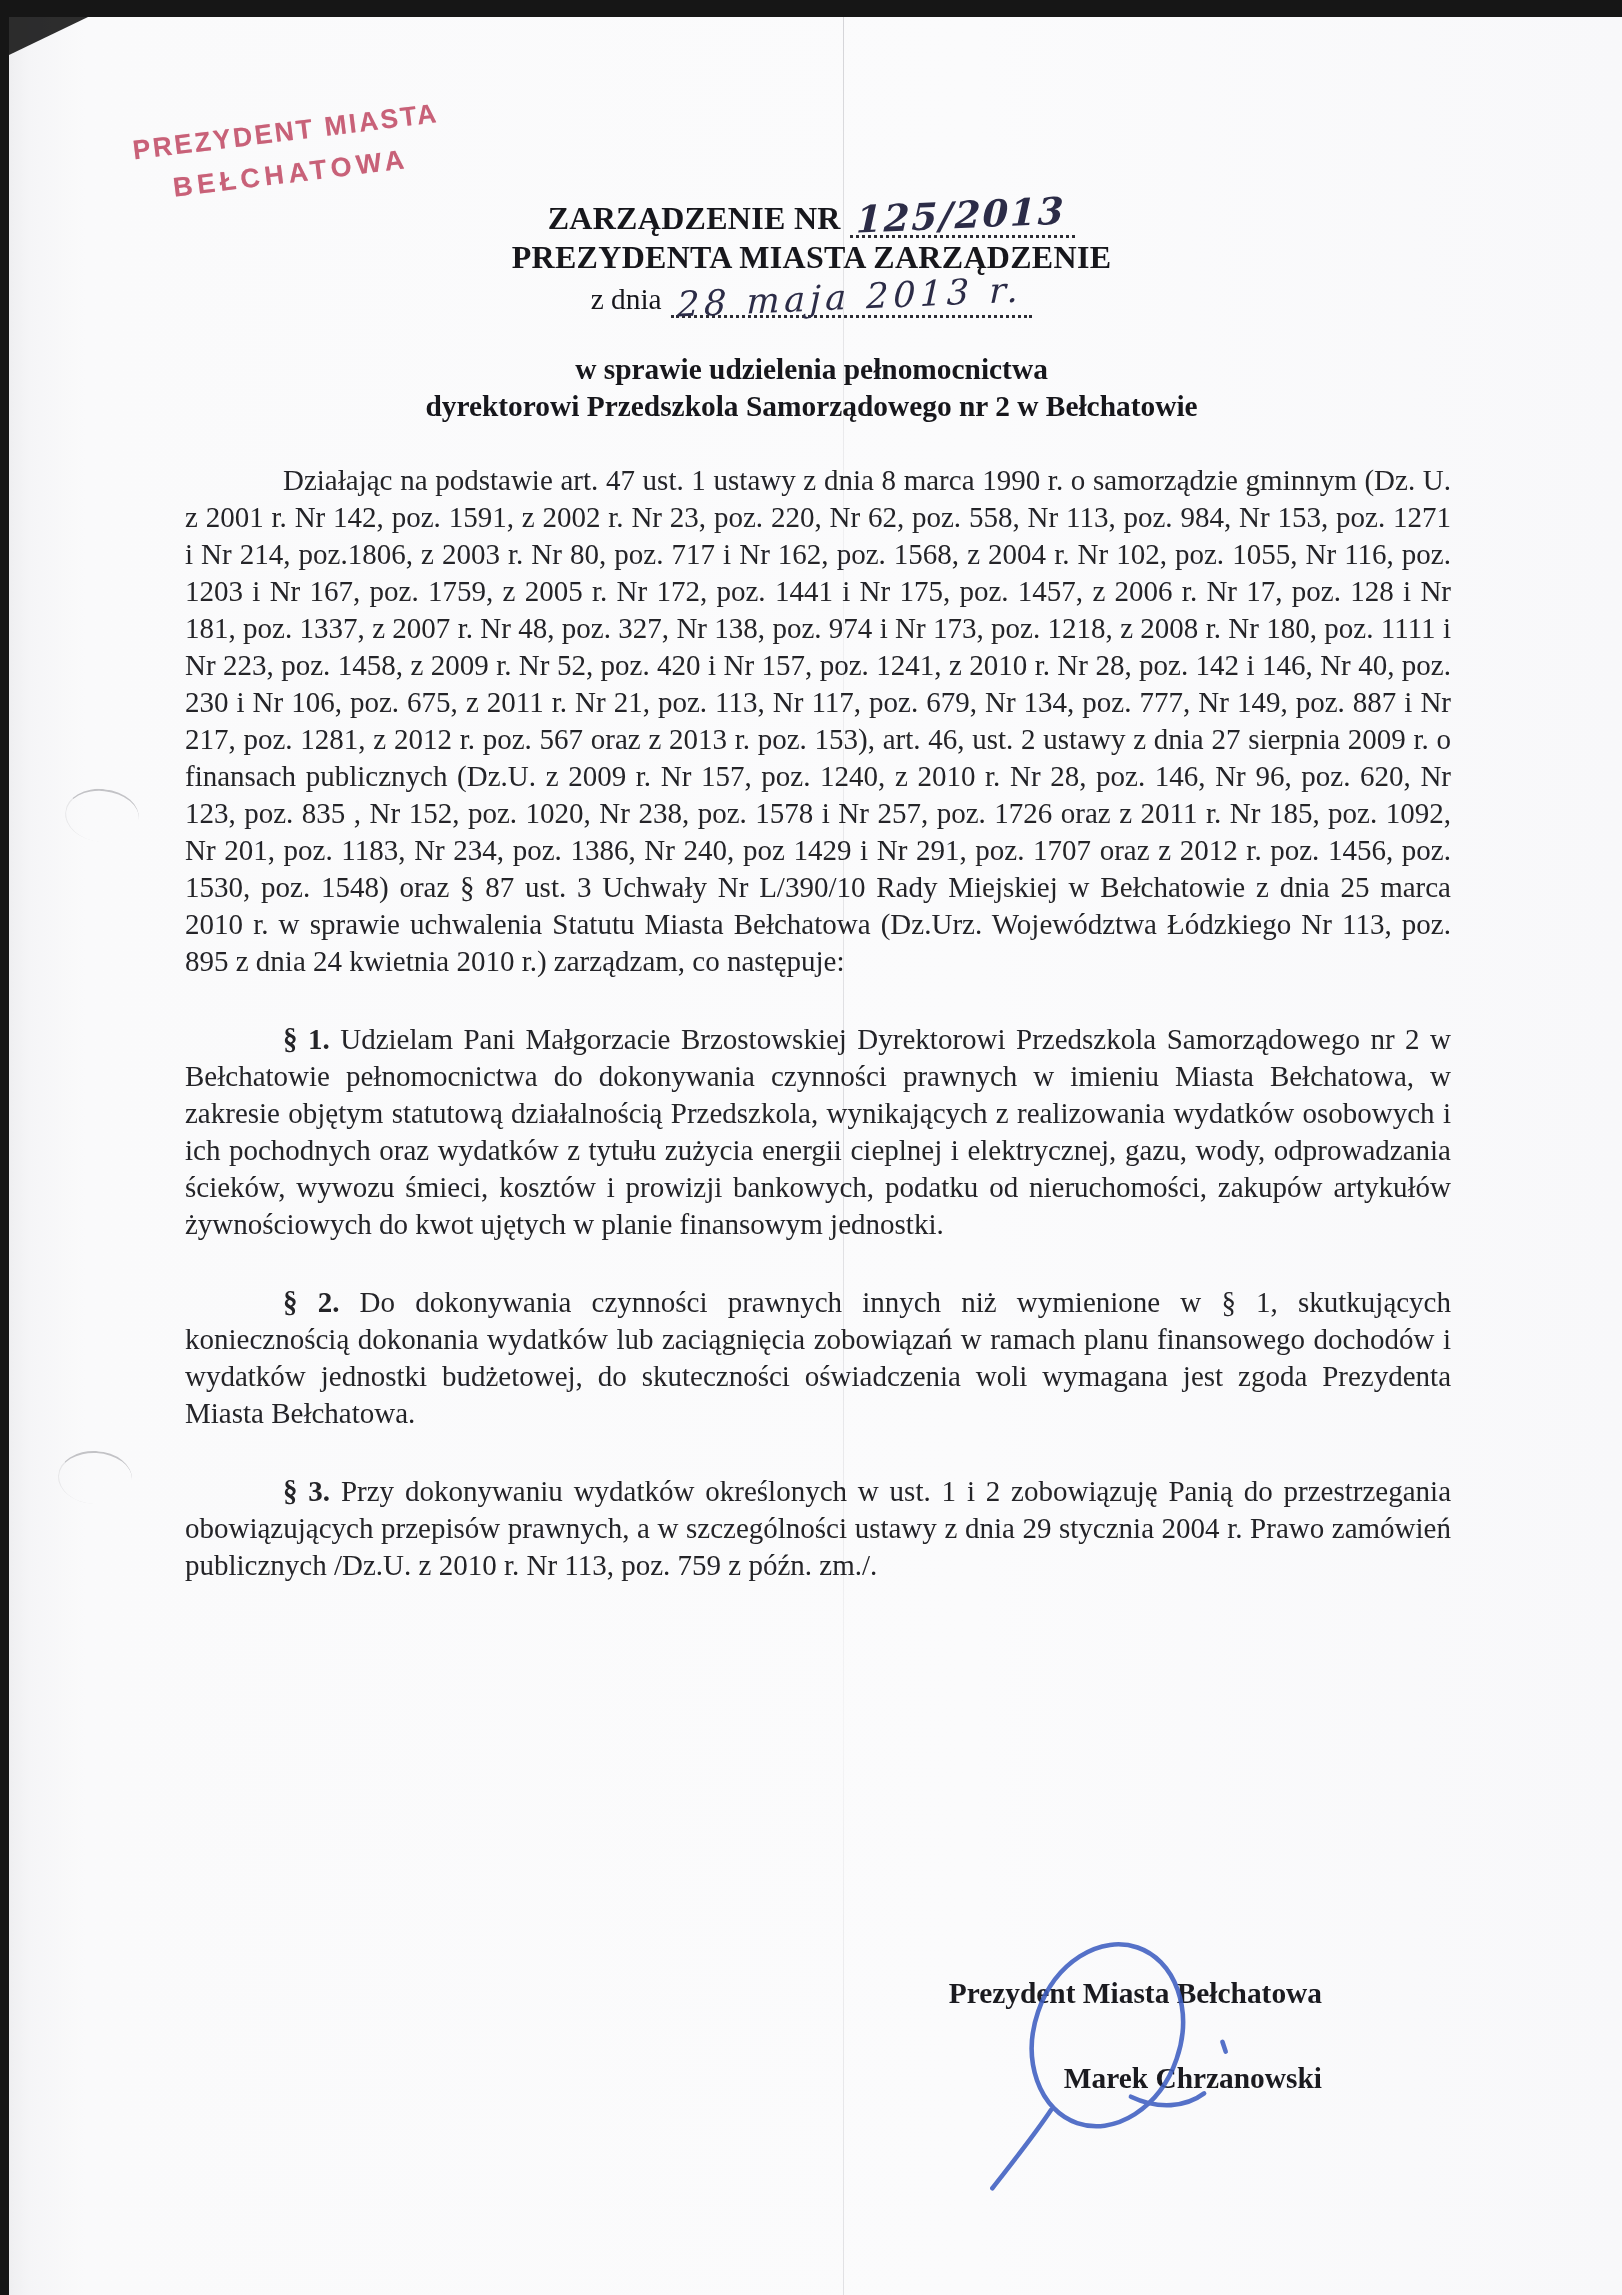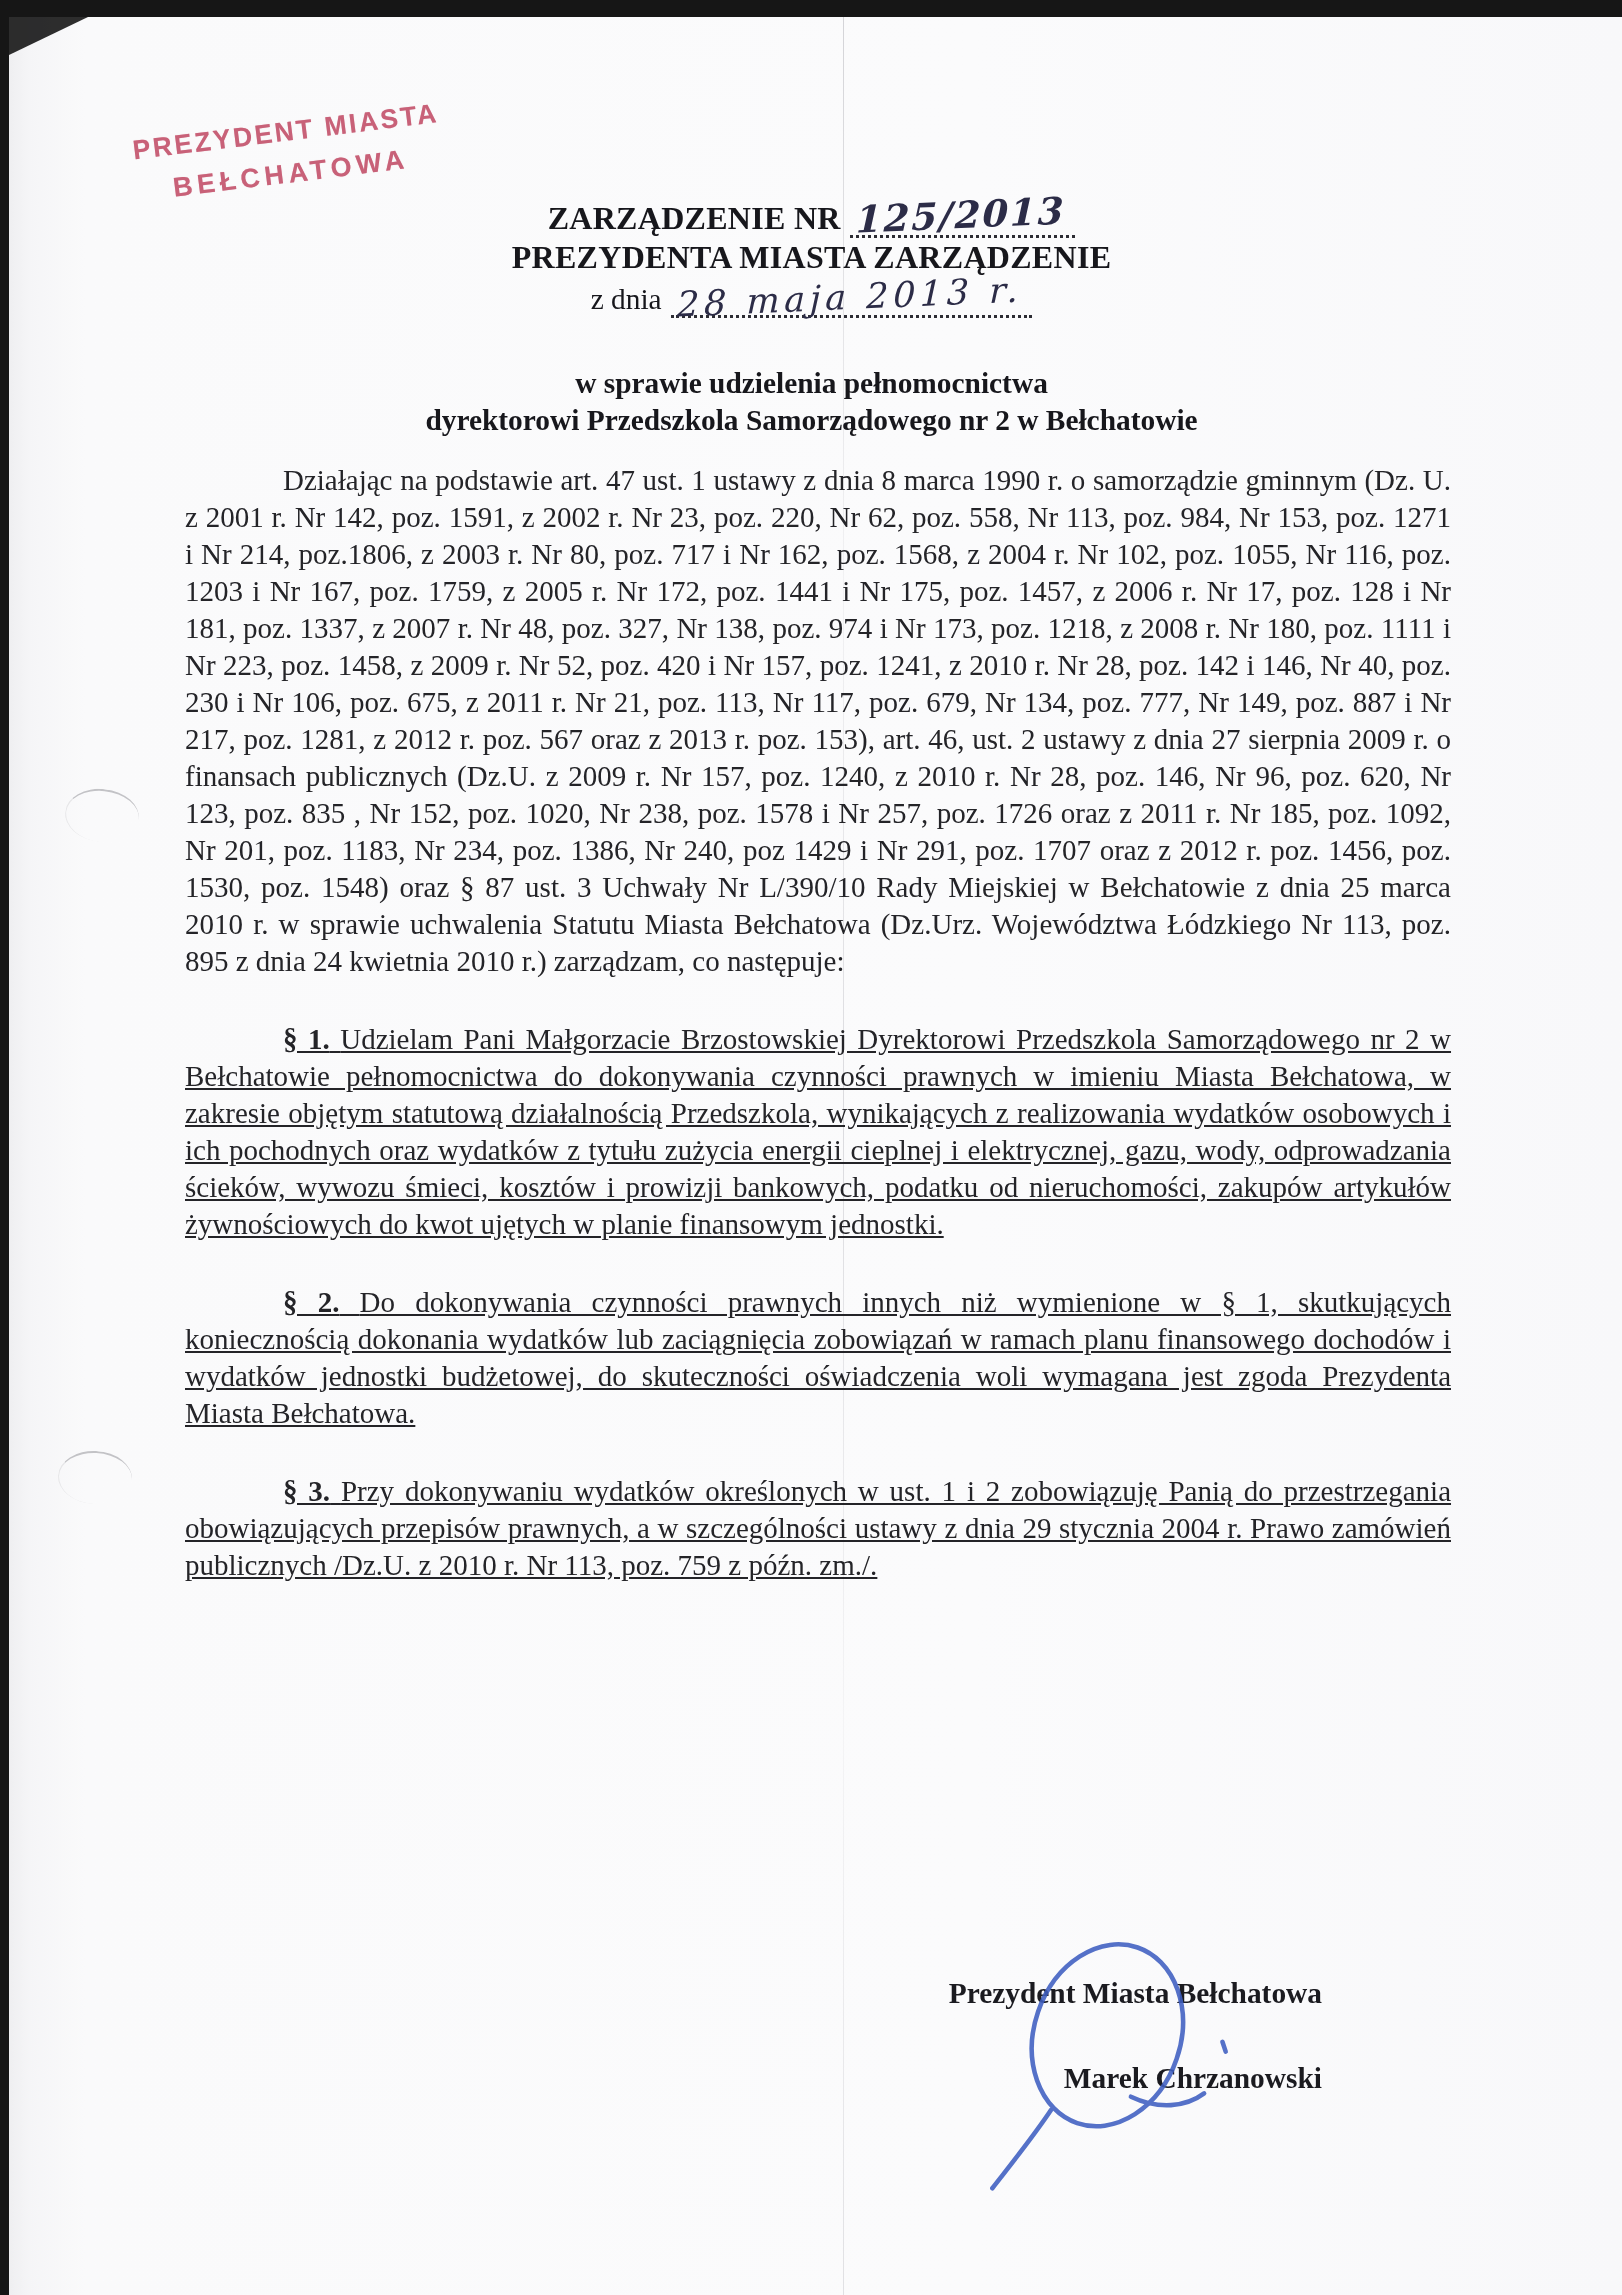--- a/index.html
+++ b/index.html
@@ -101,37 +101,37 @@
     position: relative; top: -1.3px;
     font-family: "DejaVu Serif", serif;
     font-style: italic;
     font-size: 37px;
     letter-spacing: 2px;
     color: #2c2c47;
     transform: rotate(-2.5deg) skewX(-4deg);
   }
   .date-line .hand { font-size: 35px; letter-spacing: 4.6px; top: 0; }
   .subject {
-    margin-top: 47px;
+    margin-top: 33px;
     font-weight: 700;
     font-size: 29.4px;
     line-height: 37px;
   }
 
   
   .doc-body {
     position: absolute; left: 185px; top: 462px;
     width: 1266px;
     font-size: 29px;
     line-height: 37px;
     text-align: justify;
     color: #242428;
   }
   .doc-body p { margin: 0; text-indent: 98px; }
-  .doc-body p.sect { margin-top: 41px; text-decoration: underline; }
+  .doc-body p.sect { margin-top: 41px; }
   .sect-mark { font-weight: 700; }
 
   
   .sig {
     position: absolute; left: 772px; top: 1975px;
     width: 550px;
     text-align: right;
     color: #1b1b20;
   }
   .sig-title { font-weight: 700; font-size: 29.4px; line-height: 37px; }

